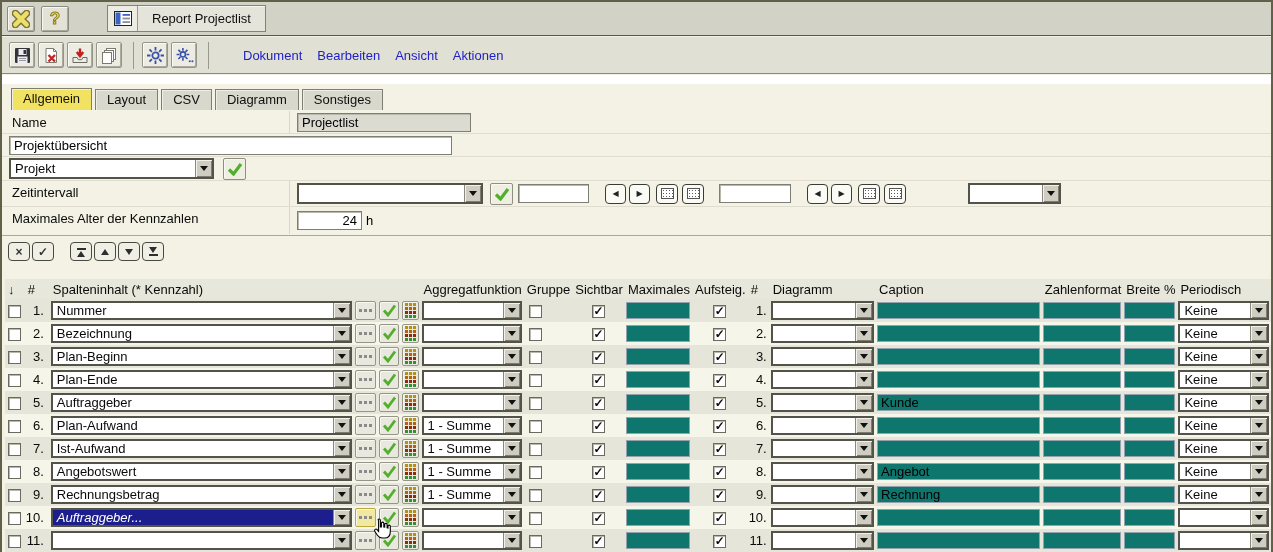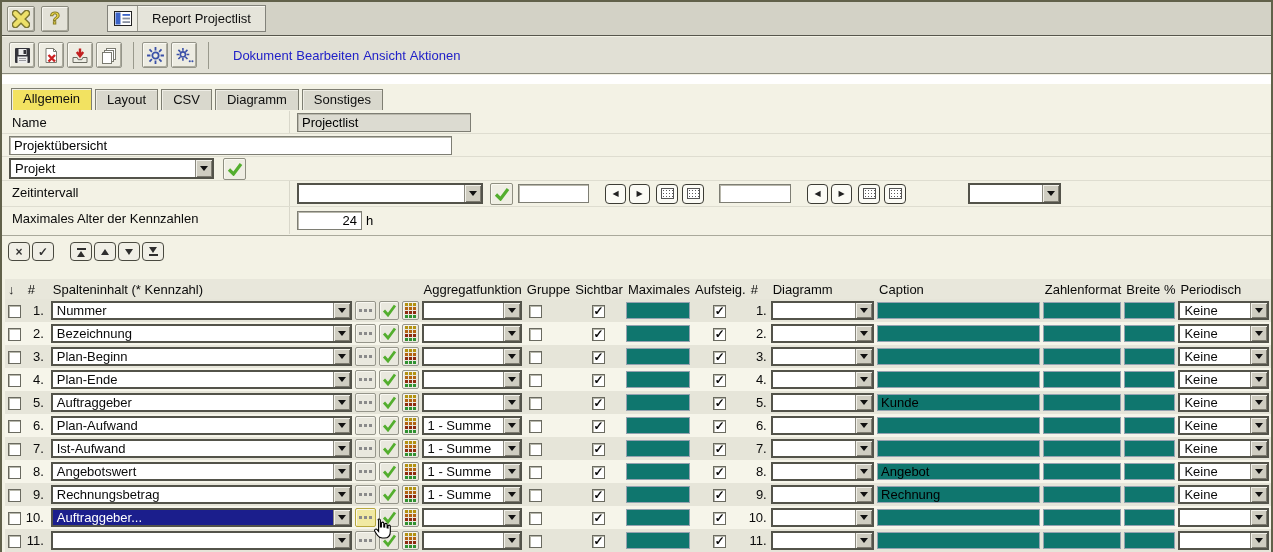--- a/index.html
+++ b/index.html
@@ -18,21 +18,21 @@
   .tbtn-big { width:28px; height:26px; background:#E3E2D8; border:1px solid #8A8A7E; border-radius:2px; display:flex; align-items:center; justify-content:center; margin-right:6px; box-shadow: inset 1px 1px 0 #F7F6EF, inset -1px -1px 0 #A9A89B; }
   .qmark { font-size:17px; font-weight:bold; color:#F0DC48; -webkit-text-stroke:1px #8A7F28; line-height:1; }
   .doc-tab { margin-left:32px; height:27px; display:flex; align-items:center; background:#E5E4DA; border:1px solid #82827A; box-shadow: inset 1px 1px 0 #F7F6EF; }
   .doc-tab .dicon { width:30px; height:25px; display:flex; align-items:center; justify-content:center; background:#EDECE3; border-right:1px solid #9A9A8E; }
   .doc-tab .dlabel { padding:0 14px; color:#101010; }
 
   
   .toolbar { position:absolute; top:35px; left:0; right:0; height:37px; background:#E1E0D5; border-bottom:1px solid #8A8A7E; display:flex; align-items:center; padding-left:7px; }
   .tb-btn { width:26px; height:26px; background:#EDECE2; border:1px solid #95958A; border-radius:2px; display:flex; align-items:center; justify-content:center; margin-right:3px; box-shadow: inset 1px 1px 0 #FAF9F2, inset -1px -1px 0 #ABAA9D; }
   .tb-sep { width:1px; height:27px; background:#99998C; margin:0 8px; }
-  .menubar { display:flex; gap:4px; margin-left:16px; }
+  .menubar { display:flex; gap:15px; margin-left:26px; }
   .menu-item { color:#2121C8; }
 
   
   .whitestrip { position:absolute; top:73px; left:0; right:0; height:9px; background:#FFFFFF; }
 
   
   .tabstrip { position:absolute; top:87px; left:9px; display:flex; gap:3px; }
   .tab { height:21px; padding:2px 11px 0 11px; background:#D9D8CD; border:1px solid #7E7E72; border-bottom:none; color:#101010; box-shadow: inset 1px 1px 0 #EFEEE6; }
   .tab.active { background:#F2E261; height:22px; margin-top:-1px; }
 
@@ -68,21 +68,21 @@
   table.cols td, table.cols th { padding:1px 2px 1px 1px; vertical-align:middle; }
   table.cols th { text-align:left; font-weight:normal; white-space:nowrap; overflow:visible; height:20px; color:#0A0A0A; background:#E8E7DB; padding-left:3px; }
   tr.odd  { background:#E6E5D9; }
   tr.even { background:#F6F5EA; }
   tr.r { height:23px; }
   .numcell  { text-align:right; padding-right:6px !important; color:#0A0A0A; }
   .numcell2 { text-align:right; padding-right:3px !important; color:#0A0A0A; }
   .c { text-align:center; }
   .tcombo { height:19px; border-width:2px; }
   .tcombo .ctext { padding-top:0; }
-  .combo.selected { background:#1B1E8C; }
+  .combo.selected { background:#1B1E8C;font-style:italic; }
   .combo.selected .ctext { color:#fff; background:#1B1E8C; }
   .tbtn { width:100%; height:19px; border:1px solid #95958A; background:#E9E8DE; border-radius:2px; display:flex; align-items:center; justify-content:center; padding:0; box-shadow: inset 1px 1px 0 #F8F7F0; }
   .tbtn.dots i { width:3px; height:3px; background:#8A8A8A; display:inline-block; margin:0 1px; }
   .tbtn.dots.hl { background:#F1E9A2; border-color:#B9A93E; }
   .tin { height:17px; border:1px solid #94A2B0; background:#0f766e; width:100%; font:13px "Liberation Sans", sans-serif; padding:0 3px; }
   .cb { width:13px; height:13px; border:1px solid #6A6A60; background:#fff; display:inline-block; box-shadow: inset 1px 1px 0 #B8B8AC; position:relative; vertical-align:middle; }
   .cb.checked::after { content:"✓"; position:absolute; left:1px; top:-2px; font-size:12px; font-weight:bold; color:#0A0A0A; }
   .harrow { font-weight:bold; color:#1A1A1A; }
 
   

